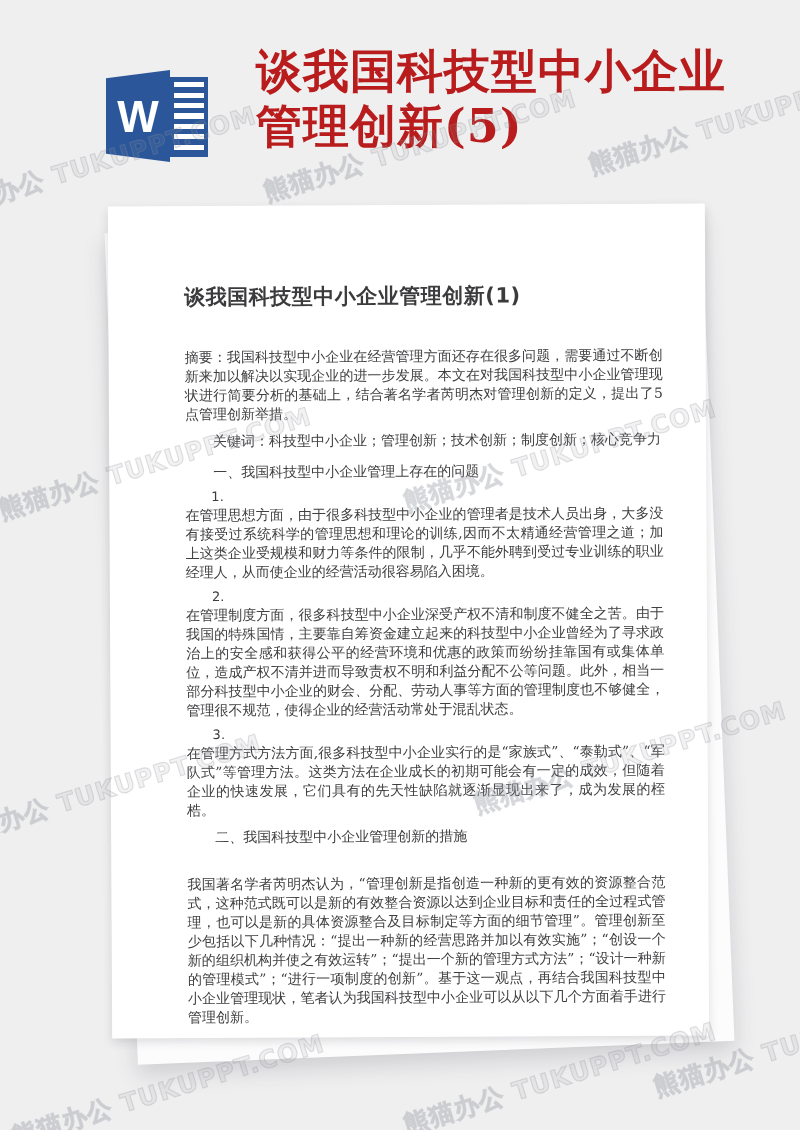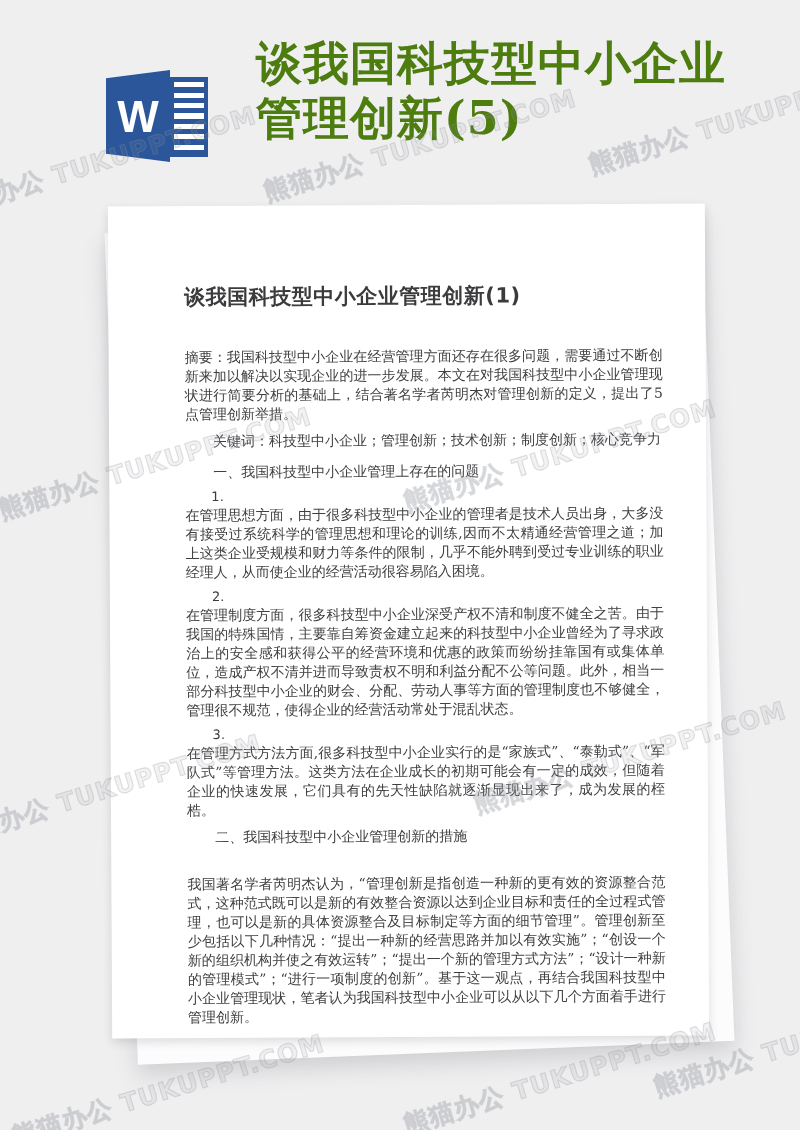--- a/index.html
+++ b/index.html
@@ -23,22 +23,22 @@
   .word-panel{
     position:absolute;left:0;top:2px;width:64px;height:92px;background:#2b579a;
     clip-path:polygon(0 9%,100% 0,100% 100%,0 91%);
     display:flex;align-items:center;justify-content:center;
   }
   .word-panel .w{
     color:#ffffff;font-family:"Liberation Sans","DejaVu Sans",sans-serif;
     font-weight:bold;font-size:44px;line-height:1;padding-top:2px;
   }
   .main-title{
-    position:absolute;left:256px;top:36px;margin:0;
-    color:#4d7c0f;font-weight:bold;font-size:46px;line-height:55px;
+    position:absolute;left:256px;top:44px;margin:0;
+    color:#b91c1c;font-weight:bold;font-size:46px;line-height:55px;
     letter-spacing:1px;
   }
   .main-title .line{display:block;}
 
   
   .back-page{
     position:absolute;left:110px;top:205px;width:597px;height:832px;
     background:#fcfcfd;
     transform:translate(11px,16px) rotate(-2.3deg);
     box-shadow:0 10px 22px rgba(60,60,70,0.18);

